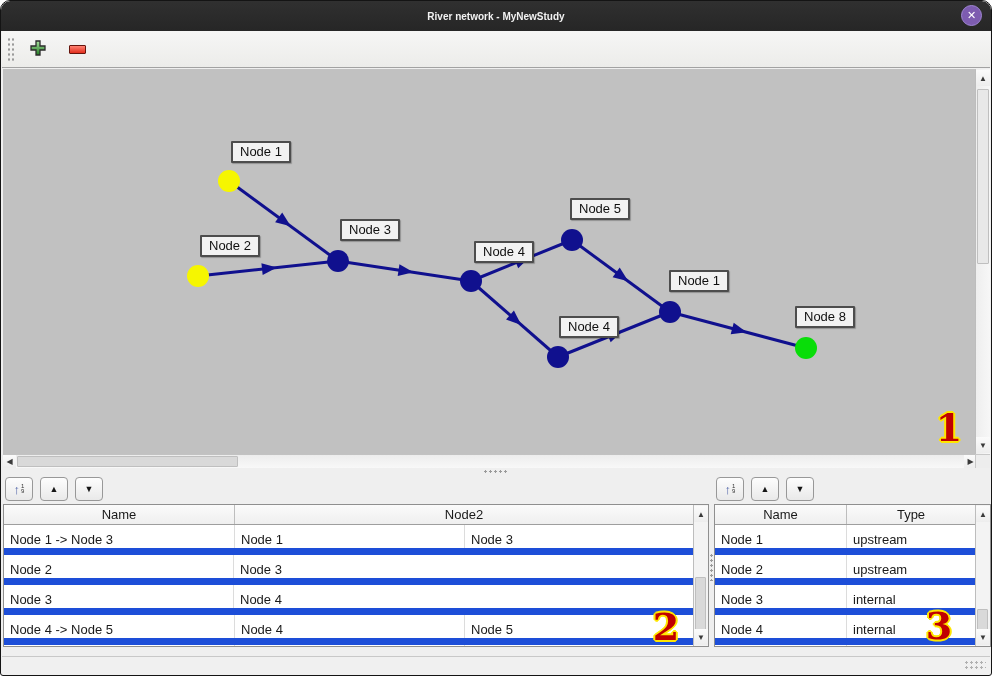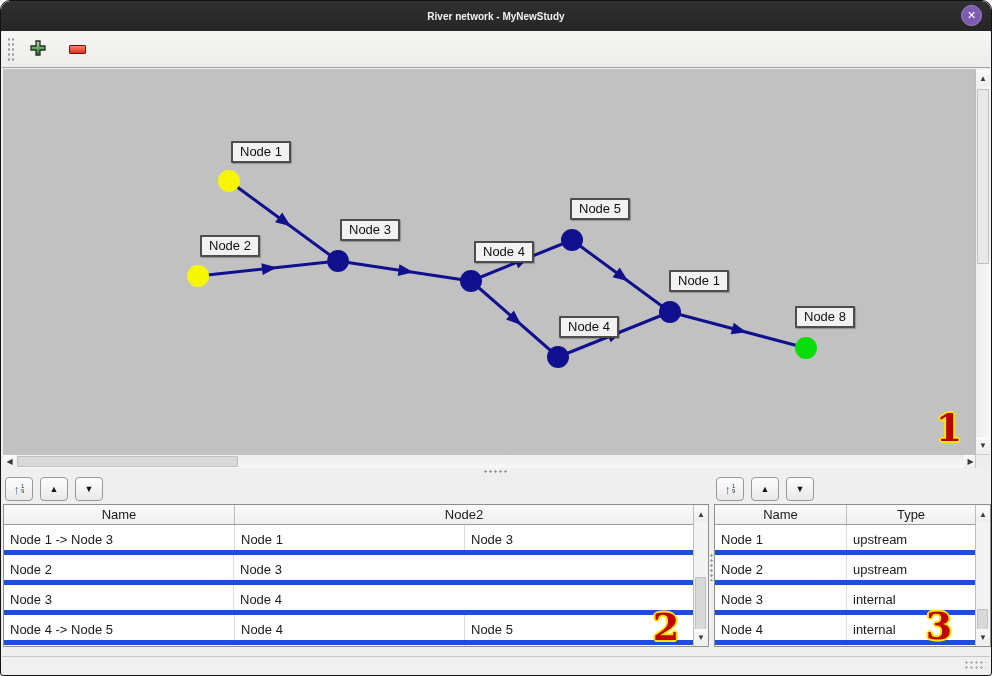--- a/index.html
+++ b/index.html
@@ -64,21 +64,21 @@
             justify-content:center; cursor:pointer; font-size:9px; color:#151515; }
   .sort-ic { display:flex; align-items:center; line-height:1; }
   .sort-ic .arr { font-size:13px; font-weight:bold; color:#4a5fa5; }
   .sort-ic .digs { display:flex; flex-direction:column; font-size:6px; color:#333; margin-left:1px; line-height:5px; }
 
   .table { position:relative; height:143px; border:1px solid #8f8f8f; background:#fff; display:flex; overflow:hidden; }
   .table-main { flex:1; overflow:hidden; }
   .thead { display:flex; height:20px; background:linear-gradient(#fbfbfb,#efefef); border-bottom:1px solid #9e9e9e; }
   .th { font-size:13px; color:#1a1a1a; text-align:center; line-height:19px; border-right:1px solid #bdbdbd; overflow:hidden; }
   .th:last-child { border-right:none; flex:1; }
-  .tr { display:flex; height:30px; border-bottom:5px solid #1d4ed8; background:#fff; }
+  .tr { display:flex; height:30px; border-bottom:7px solid #1d4ed8; background:#fff; }
   .td { font-size:13px; color:#1a1a1a; line-height:29px; padding-left:6px; border-right:1px solid #dcdcdc; overflow:hidden; white-space:nowrap; }
   .td:last-child { border-right:none; flex:1; }
   .tv-scroll { position:relative; width:15px; background:#f3f3f3; border-left:1px solid #bdbdbd; }
 
   
   .statusbar { position:absolute; left:1px; right:1px; bottom:1px; height:18px; background:#f0f0f0;
                border-top:1px solid #c8c8c8; }
   .grip { position:absolute; right:4px; bottom:3px; width:22px; height:11px;
           background-image:radial-gradient(circle,#b0b0b0 1px,transparent 1.2px); background-size:5px 5px; }
 

